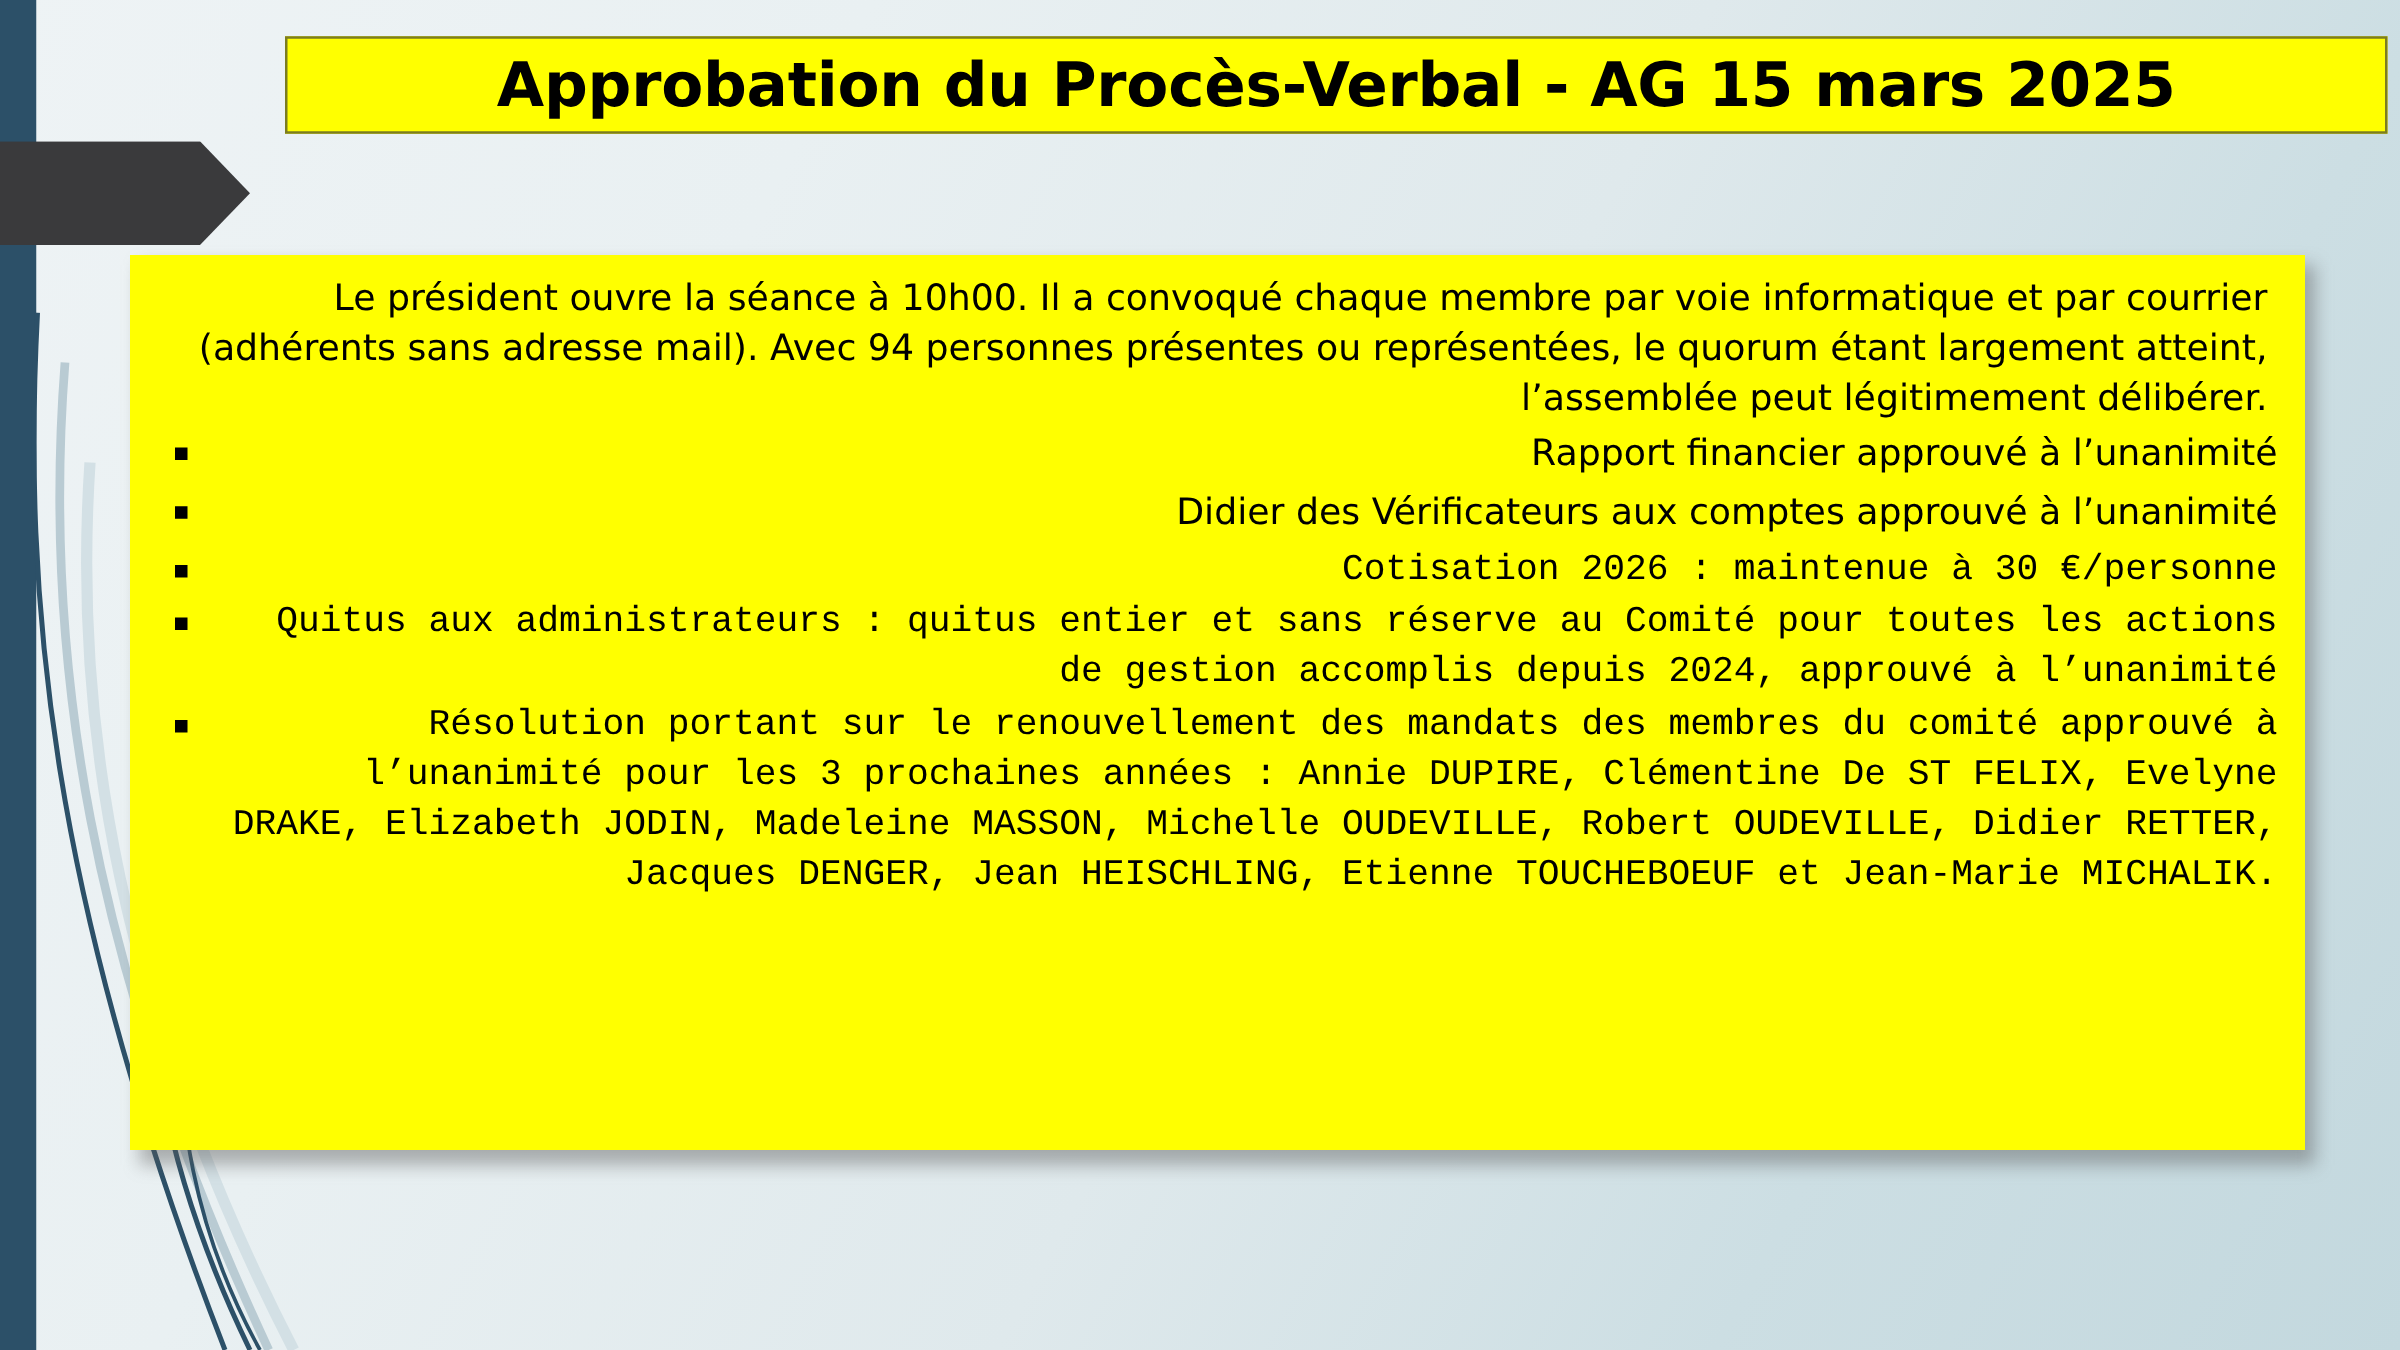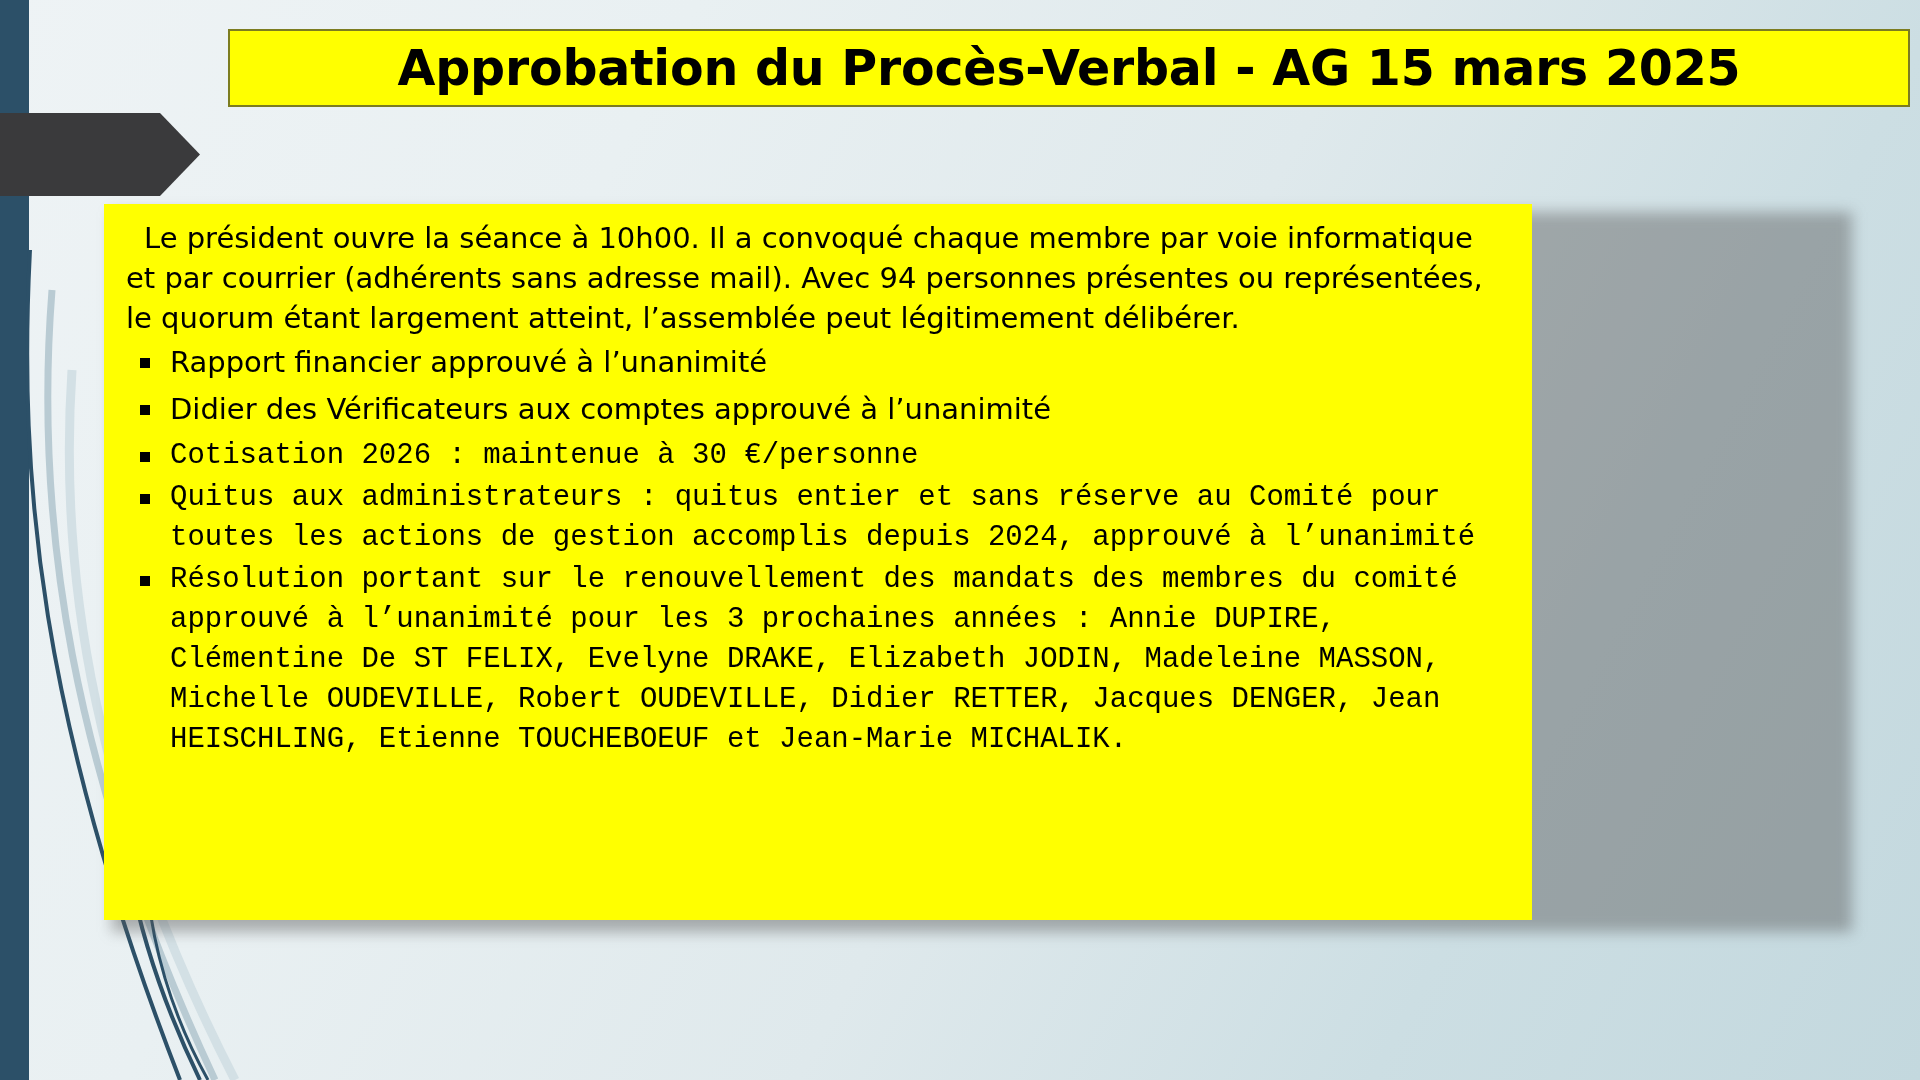--- a/index.html
+++ b/index.html
@@ -13,20 +13,21 @@
     font-family: "DejaVu Sans", "Liberation Sans", sans-serif;
   }
 
   
   .slide {
     position: relative;
     width: 1920px;
     height: 1080px;
     background: linear-gradient(118deg, #eef3f5 0%, #e9f0f2 28%, #dfe9ec 55%, #ccdee3 78%, #c3d8de 100%);
     overflow: hidden;
+    text-align: right;
   }
 
   
   .left-band {
     position: absolute;
     left: 0;
     top: 0;
     width: 29px;
     height: 1080px;
     background: #2c5068;
@@ -82,21 +83,21 @@
     top: 212px;
     width: 1740px;
     height: 720px;
     background: rgba(90,90,90,0.45);
     filter: blur(7px);
   }
   .content-box {
     position: absolute;
     left: 104px;
     top: 204px;
-    width: 1428px;
+    width: 1740px;
     height: 716px;
     background: #ffff00;
     box-sizing: border-box;
     padding: 14px 22px 10px 22px;
   }
 
   .intro {
     font-size: 29px;
     line-height: 40px;
     color: #000;

